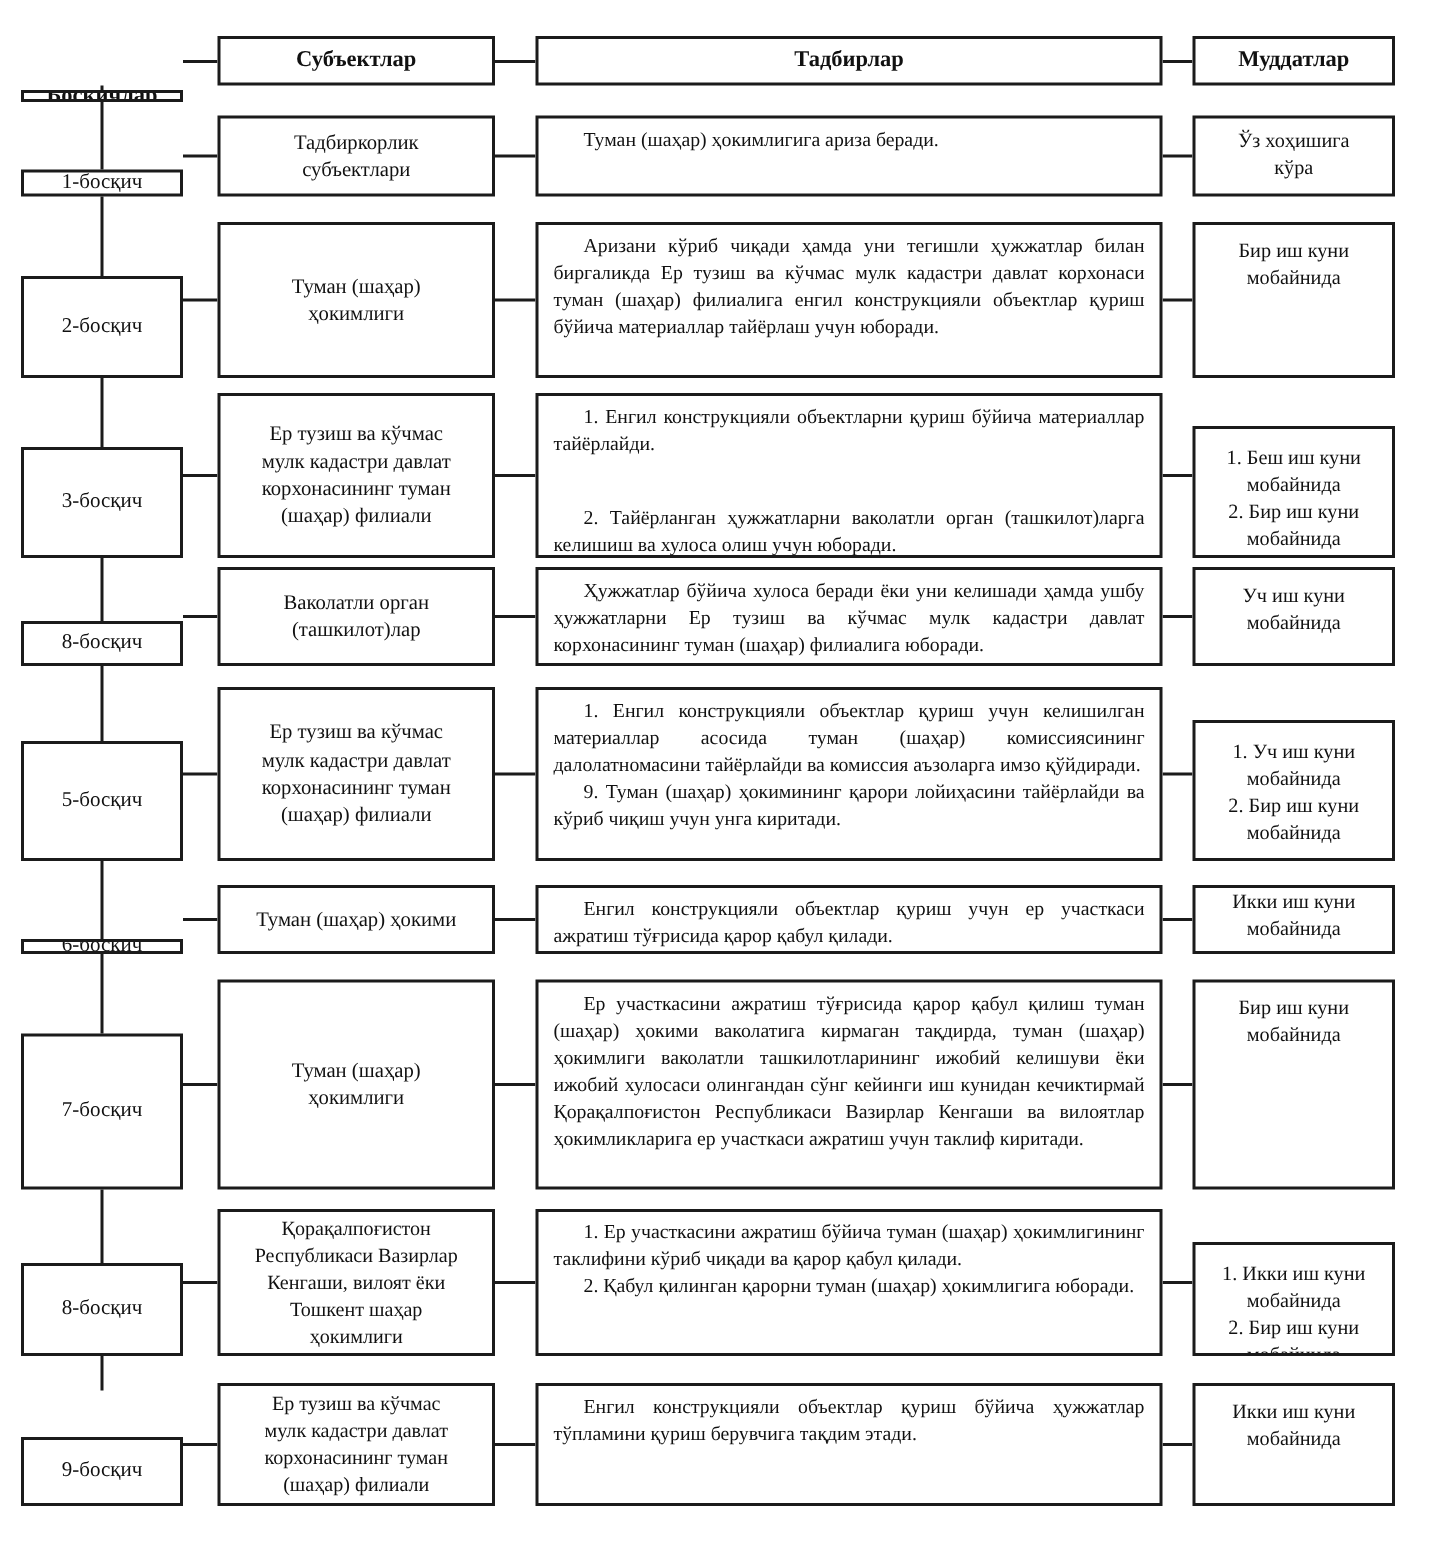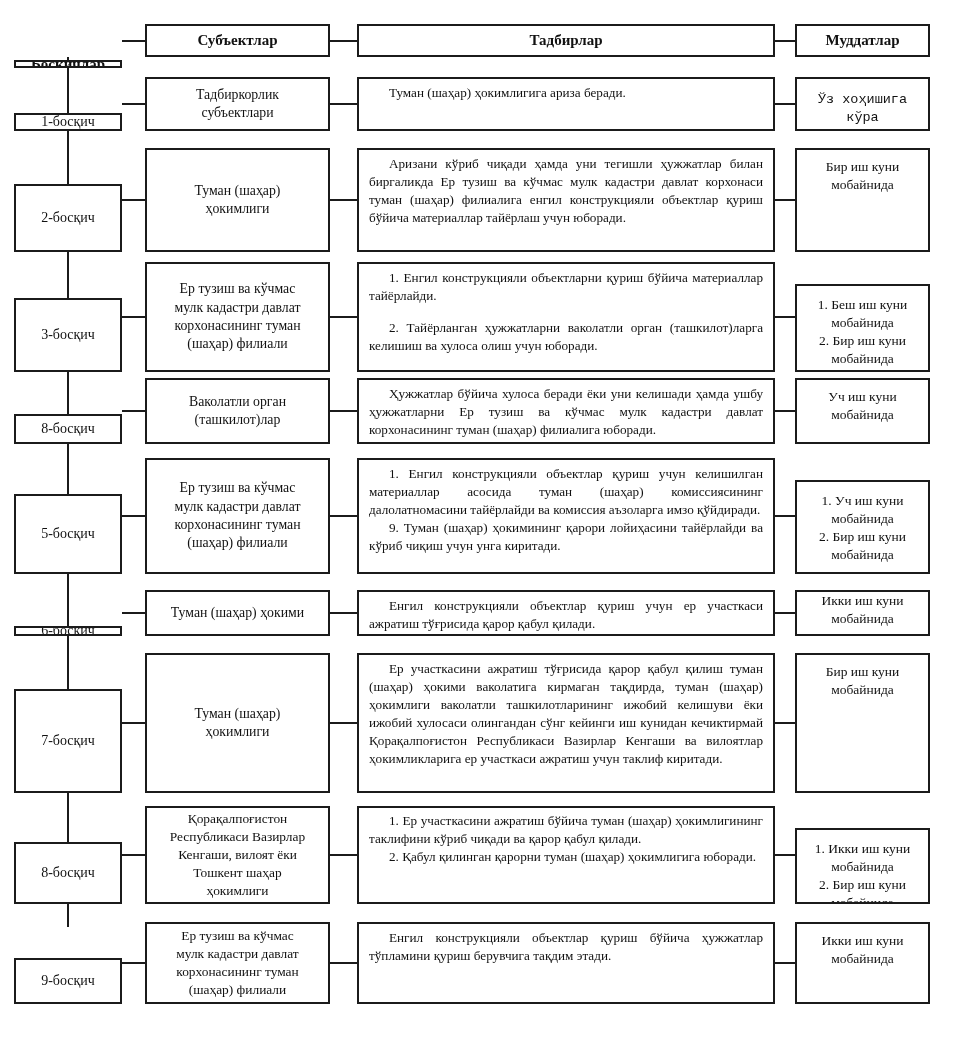--- a/index.html
+++ b/index.html
@@ -31,21 +31,21 @@
   .conn{
     align-self:center;
     height:2px;background:#1b1b1b;
     flex:0 0 auto;
   }
   .w1{width:23px;} .w2{width:27px;} .w3{width:20px;}
   .c1{width:108px;flex:0 0 108px;display:flex;align-items:center;justify-content:center;text-align:center;font-size:14px;padding:2px 4px;margin-top:36px;}
   .c2{width:185px;flex:0 0 185px;display:flex;align-items:center;justify-content:center;text-align:center;font-size:13.8px;line-height:1.34;padding:2px 10px;white-space:pre-line;}
   .c3{width:418px;flex:0 0 418px;font-size:13.2px;line-height:1.37;text-align:justify;padding:5px 10px;}
   .c3 p{margin:0;text-indent:20px;}
-  .c3 p.sp{margin-top:14px;}
+  .c3 p.sp{margin-top:31px;}
   .c4{width:135px;flex:0 0 135px;display:flex;flex-direction:column;align-items:center;text-align:center;font-size:13.5px;line-height:1.33;white-space:pre-line;}
   .c4.single{justify-content:flex-start;padding:8px 4px;}
   .c4.double{justify-content:space-between;padding:10px 4px 13px;margin-top:22px;}
   .hdr{display:flex;align-items:center;justify-content:center;font-weight:bold;font-size:15px;text-align:center;white-space:normal;padding:2px;}
   
   .row0{margin-top:24px;height:33px;}
   .row1{margin-top:20px;height:54px;}
   .row2{margin-top:17px;height:104px;}
   .row3{margin-top:10px;height:110px;}
   .row4{margin-top:6px;height:66px;}
@@ -77,21 +77,21 @@
         <span>1-босқич</span>
       </div>
     <div class="conn w1"></div>
     <div class="box c2">Тадбиркорлик
 субъектлари</div>
     <div class="conn w2"></div>
     <div class="box c3">
         <p>Туман (шаҳар) ҳокимлигига ариза беради.</p>
       </div>
     <div class="conn w3"></div>
-    <div class="box c4 single" style="justify-content:center;padding-top:18px;font-family:Liberation Mono, monospace;"><div>Ўз хоҳишига
+    <div class="box c4 single" style="justify-content:flex-end;padding-top:18px;"><div>Ўз хоҳишига
 кўра</div></div>
   </div>
 
   <div class="row row2">
     <div class="box c1">
         <span>2-босқич</span>
       </div>
     <div class="conn w1"></div>
     <div class="box c2">Туман (шаҳар)
 ҳокимлиги</div>

